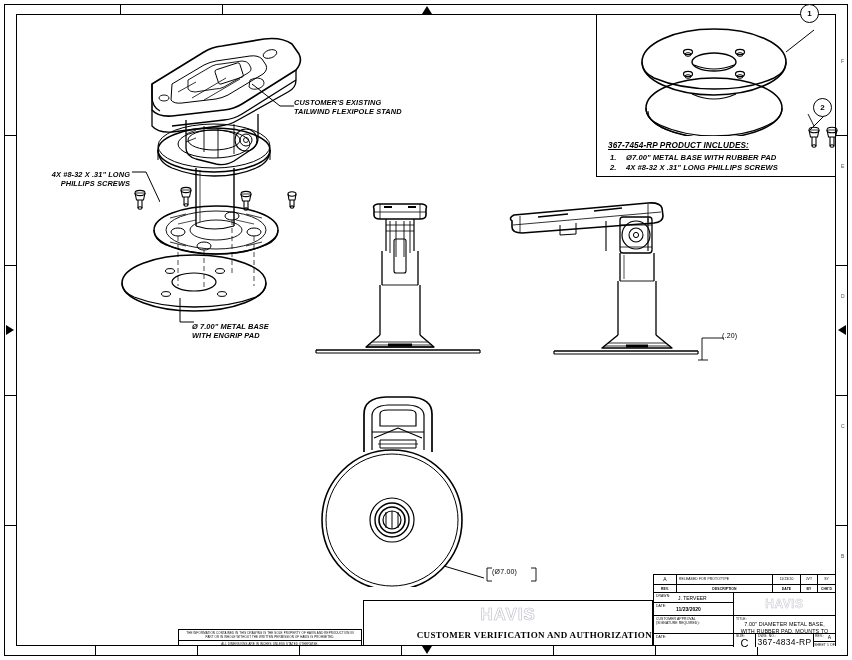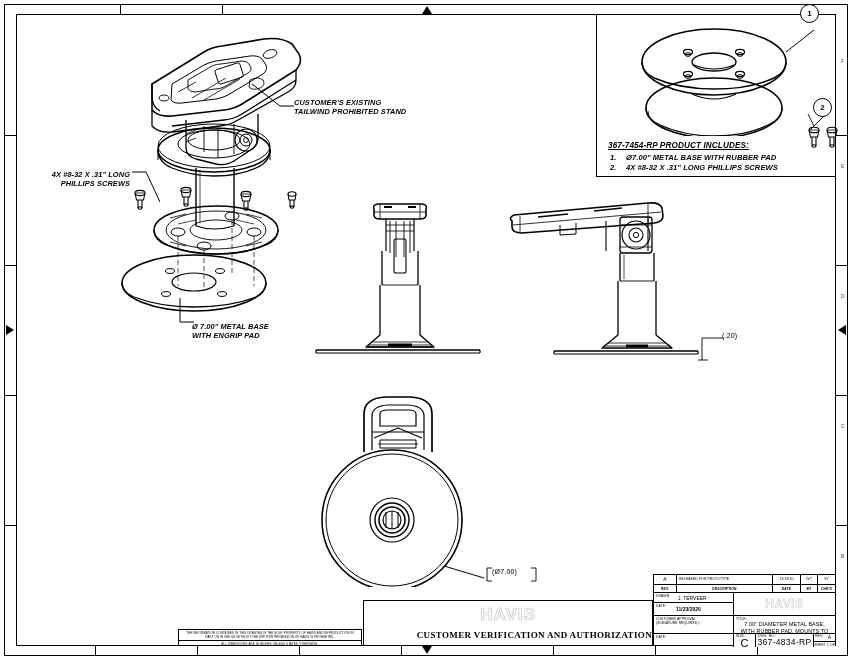--- a/index.html
+++ b/index.html
@@ -196,21 +196,21 @@
   <svg class="abs" style="left:20px;top:160px;" width="140" height="60">
     <path d="M112 12 L126 12 L140 42" fill="none" stroke="#000" stroke-width="1"></path>
   </svg>
   <div class="abs callout right" style="left:22px;top:170px;width:108px;">4X #8-32 X .31" LONG
 PHILLIPS SCREWS</div>
 
   <svg class="abs" style="left:250px;top:78px;" width="50" height="40">
     <path d="M2 6 L30 28 L44 28" fill="none" stroke="#000" stroke-width="1"></path>
   </svg>
   <div class="abs callout" style="left:294px;top:98px;width:150px;">CUSTOMER'S EXISTING
-TAILWIND PROHIBITED STAND</div>
+TAILWIND FLEXIPOLE STAND</div>
 
   <svg class="abs" style="left:168px;top:296px;" width="40" height="36">
     <path d="M12 2 L12 26 L26 26" fill="none" stroke="#000" stroke-width="1"></path>
   </svg>
   <div class="abs callout" style="left:192px;top:322px;width:150px;">Ø 7.00" METAL BASE
 WITH ENGRIP PAD</div>
 
   <svg class="abs" style="left:310px;top:195px;" width="175" height="170" viewBox="0 0 175 170">
     <g fill="none" stroke="#000" stroke-width="1.2" stroke-linejoin="round">
 

